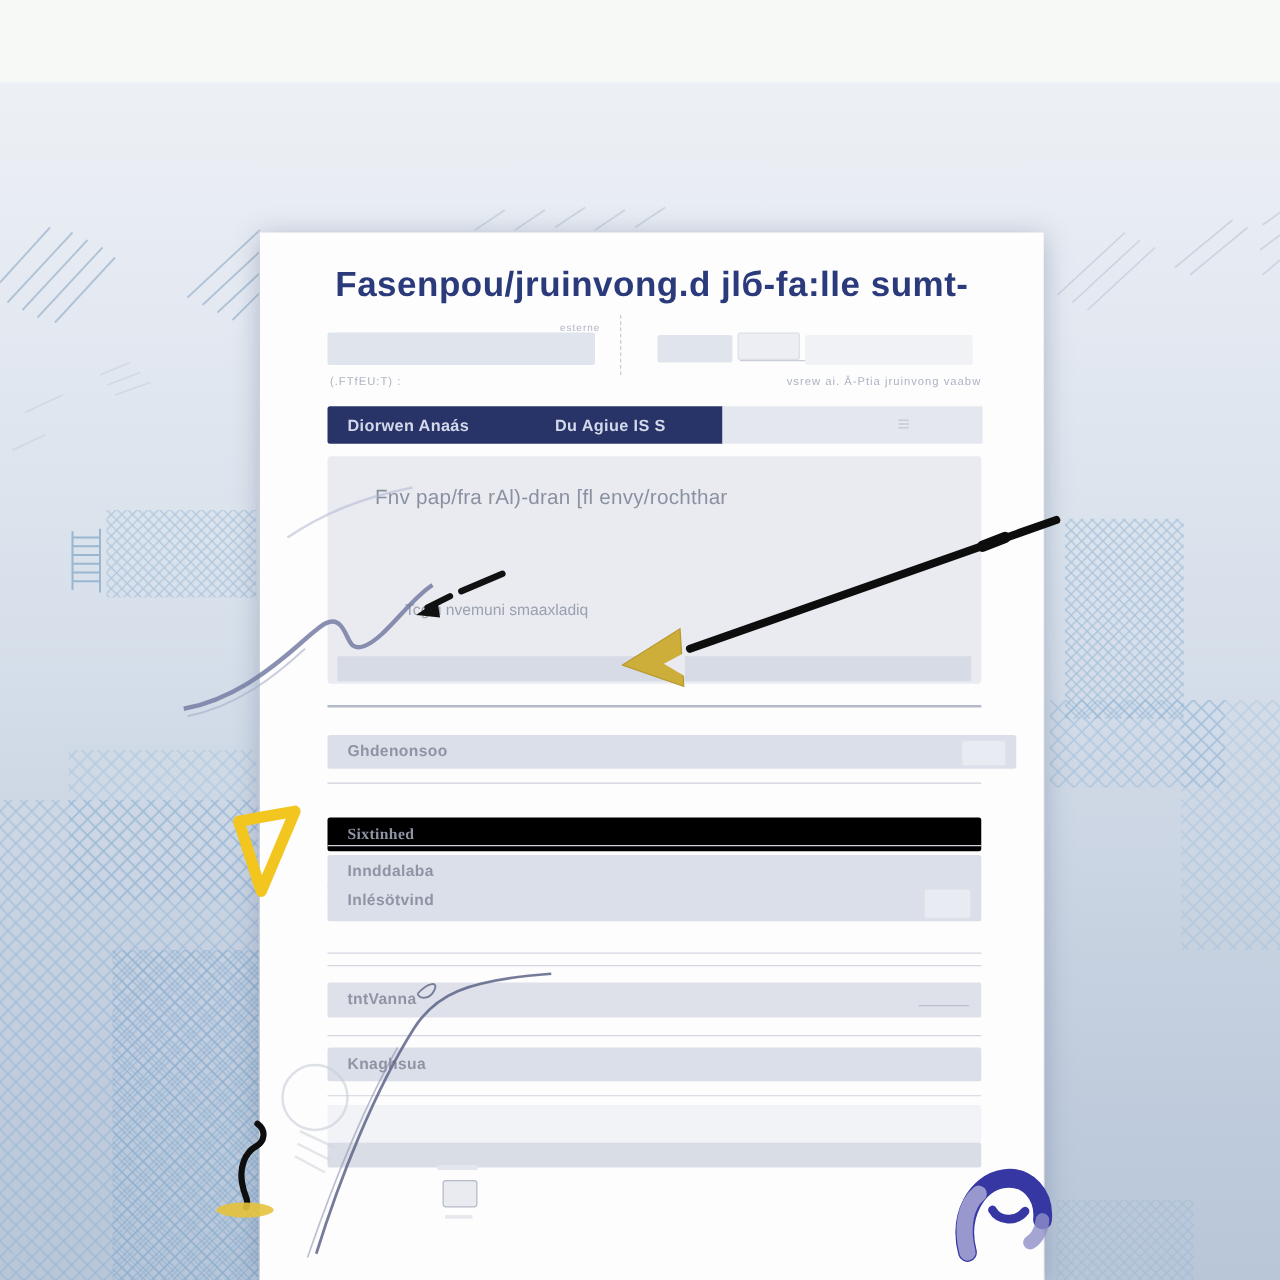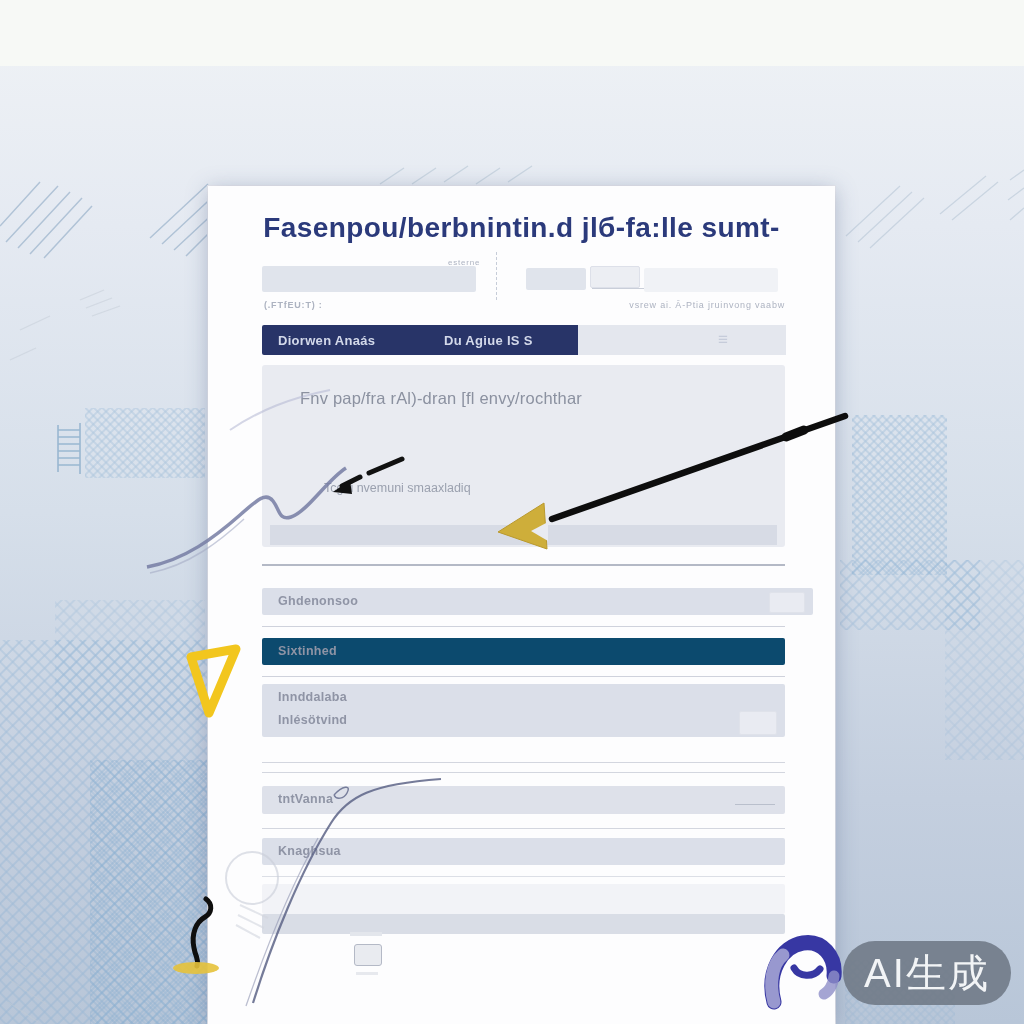--- a/index.html
+++ b/index.html
@@ -90,30 +90,30 @@
       <path d="M448,16 q8,-10 14,0 q6,8 14,-2 M482,10 q10,-6 18,2 M508,18 q12,-8 22,-2 M540,12 q10,4 20,0 M568,14 q8,-6 16,0"></path>
       <path d="M70,52 q40,-30 90,-18" opacity=".5"></path>
     </g>
   </svg>
 
   <div id="top-strip" class="abs"></div>
 
 
   <div id="doc" class="abs">
 
-    <div id="doc-title" class="abs">Fasenpou/berbnintin.d jlб-fa:lle sumt-</div>
+    <div id="doc-title" class="abs">Fasenpou/jruinvong.d jlб-fa:lle sumt-</div>
 
     <span class="abs tinytxt" style="left:240px;top:72px;font-size:8px;">esterne</span>
     <div class="abs graybar" style="left:54px;top:80px;width:214px;height:26px;"></div>
     <div class="abs" style="left:288px;top:66px;width:1px;height:48px;border-left:1px dashed #c6ccd8;"></div>
     <div class="abs graybar" style="left:318px;top:82px;width:60px;height:22px;"></div>
     <div class="abs" style="left:382px;top:80px;width:48px;height:20px;background:#eceef3;border:1px solid #dde0e9;border-radius:2px;"></div>
     <div class="abs" style="left:384px;top:102px;width:94px;border-top:1px solid #c9ced9;"></div>
     <div class="abs" style="left:436px;top:82px;width:134px;height:24px;background:#f0f2f6;border-radius:2px;"></div>
-    <span class="abs tinytxt" style="left:56px;top:114px;font-weight:bold;">(.FTfEU:T) :</span>
+    <span class="abs tinytxt" style="left:56px;top:114px;">(.FTfEU:T) :</span>
     <span class="abs tinytxt" style="left:327px;top:114px;width:250px;text-align:right;">vsrew  ai.  Ā-Ptia jruinvong vaabw</span>
 
     <div id="tabbar" class="abs">
       <span class="tab" style="left:16px;">Diorwen Anaás</span>
       <span class="tab" style="left:182px;">Du Agiue IS S</span>
     </div>
     <div id="tab-cont" class="abs">
       <span id="menu-ic">≡</span>
     </div>
 
@@ -123,21 +123,21 @@
       <div id="panel-bar"></div>
     </div>
 
     <div class="abs" style="left:54px;top:378px;width:523px;height:2px;background:#b4b9c6;"></div>
 
     <div class="abs frow" style="top:402px;height:27px;background:#dbdfe9;padding-left:28px;">
       <span class="flabel">Ghdenonsoo</span>
       <span class="radorn"></span>
     </div>
     <div class="abs hline" style="left:54px;top:440px;width:523px;"></div>
-    <div class="abs frow" style="top:452px;height:27px;background:#0c4a6e;">
+    <div class="abs frow" style="top:468px;height:27px;background:#000000;font-family:Liberation Serif, serif;">
       <span class="flabel">Sixtinhed</span>
     </div>
     <div class="abs hline" style="left:54px;top:490px;width:523px;"></div>
     <div class="abs frow" style="top:498px;height:27px;background:#dbdfe9;">
       <span class="flabel">Innddalaba</span>
     </div>
     <div class="abs hline" style="left:54px;top:536px;width:523px;background:#d8dbe3;"></div>
     <div class="abs frow" style="top:521px;height:30px;background:#dbdfe9;">
       <span class="flabel">Inlésötvind</span>
       <span class="radorn" style="width:36px;height:22px;"></span>
@@ -201,17 +201,14 @@
     </g>
 
     <g transform="translate(758,928)">
       <path d="M16,74 C8,44 24,18 45,15 C64,12 78,28 76,48" stroke="#3737a3" stroke-width="15" fill="none" stroke-linecap="round"></path>
       <path d="M16,74 C11,55 14,36 25,27" stroke="#9d9dd2" stroke-width="13" fill="none" stroke-linecap="round" opacity=".95"></path>
       <path d="M76,48 C75,58 70,64 66,66" stroke="#8f8fc8" stroke-width="11" fill="none" stroke-linecap="round" opacity=".8"></path>
       <path d="M36,40 C41,49 55,50 62,41" stroke="#3737a3" stroke-width="7" fill="none" stroke-linecap="round"></path>
     </g>
   </svg>
 
-  <div id="ai-pill" class="abs">
-    <span>AI生成</span>
-  </div>
 
 </div>
 
 </body></html>

